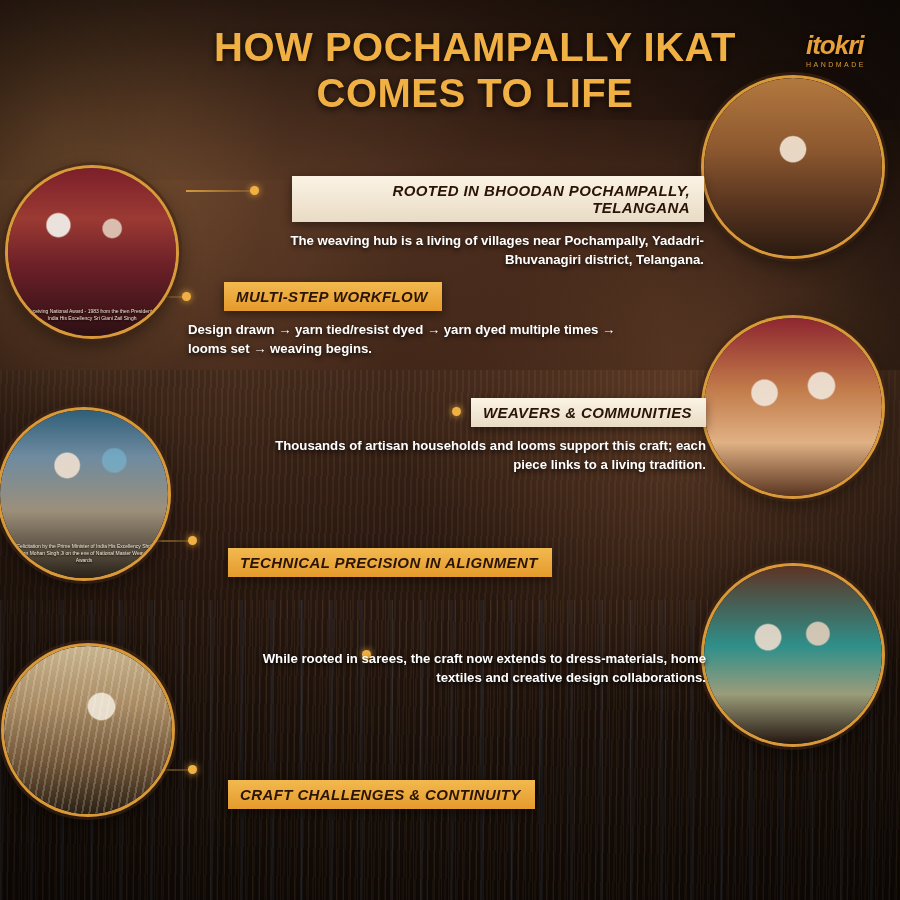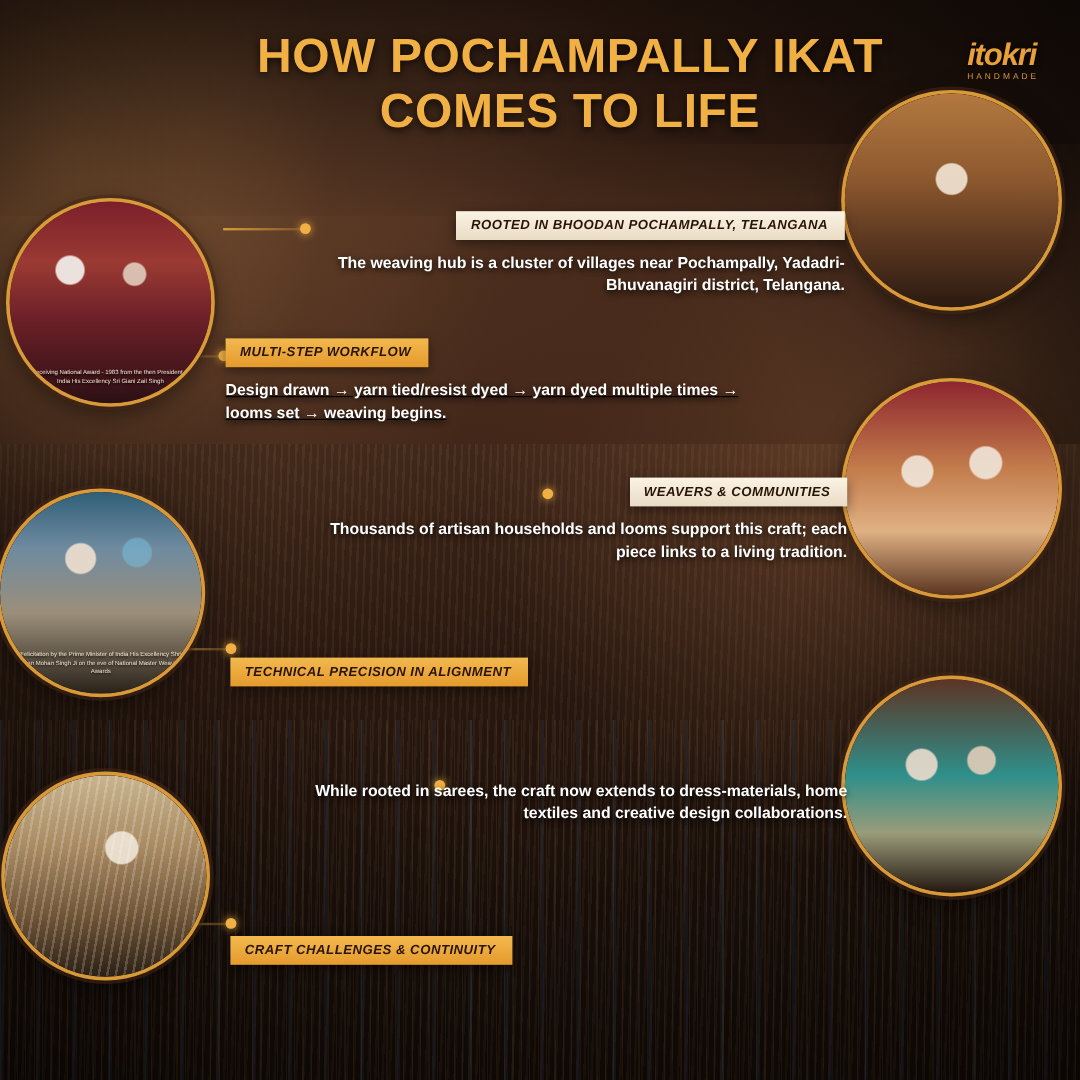--- a/index.html
+++ b/index.html
@@ -185,45 +185,45 @@
 
   
   .block {
     position: absolute;
     z-index: 15;
   }
   .heading {
     display: inline-block;
     background: linear-gradient(180deg, #f2b94f 0%, #e59a2c 100%);
     color: #2a1406;
-    font-size: 11px;
+    font-size: 15px;
     font-weight: bold;
     font-style: italic;
     letter-spacing: 0.4px;
     padding: 6px 14px 6px 12px;
     box-shadow: 0 3px 10px rgba(0,0,0,0.45);
+    margin-left: 36px;
   }
   .heading.light {
     background: linear-gradient(180deg, #fbf3e4 0%, #e9dcc5 100%);
     color: #2a1406;
   }
   .body {
     margin-top: 10px;
     color: #ffffff;
     font-size: 13.2px;
     font-weight: bold;
     line-height: 1.42;
     text-shadow: 0 2px 5px rgba(0,0,0,0.85);
   }
   .block.right-align {
     text-align: right;
   }
   .block.left-align {
     text-align: left;
-    text-decoration: underline;
   }
 </style>
 </head>
 <body>
 
 <div id="poster">
 
   <div class="bg-base"></div>
   <div class="bg-loom"></div>
   <div class="bg-threads"></div>
@@ -284,21 +284,21 @@
   <div class="node" style="left:188px; top:536px;"></div>
 
   <div class="connector" style="left:700px; top:655px; width:42px;"></div>
   <div class="node" style="left:362px; top:650px;"></div>
 
   <div class="connector rtl" style="left:132px; top:769px; width:62px;"></div>
   <div class="node" style="left:188px; top:765px;"></div>
 
   <div class="block right-align" style="left:256px; top:176px; width:448px;">
     <div class="heading light">ROOTED IN BHOODAN POCHAMPALLY, TELANGANA</div>
-    <div class="body">The weaving hub is a cluster of villages near Pochampally, Yadadri-Bhuvanagiri district, Telangana.</div>
+    <div class="body">The weaving hub is a living of villages near Pochampally, Yadadri-Bhuvanagiri district, Telangana.</div>
   </div>
 
   <div class="block left-align" style="left:188px; top:282px; width:430px;">
     <div class="heading">MULTI-STEP WORKFLOW</div>
     <div class="body">Design drawn → yarn tied/resist dyed → yarn dyed multiple times → looms set → weaving begins.</div>
   </div>
 
   <div class="block right-align" style="left:250px; top:398px; width:456px;">
     <div class="heading light">WEAVERS &amp; COMMUNITIES</div>
     <div class="body">Thousands of artisan households and looms support this craft; each piece links to a living tradition.</div>

